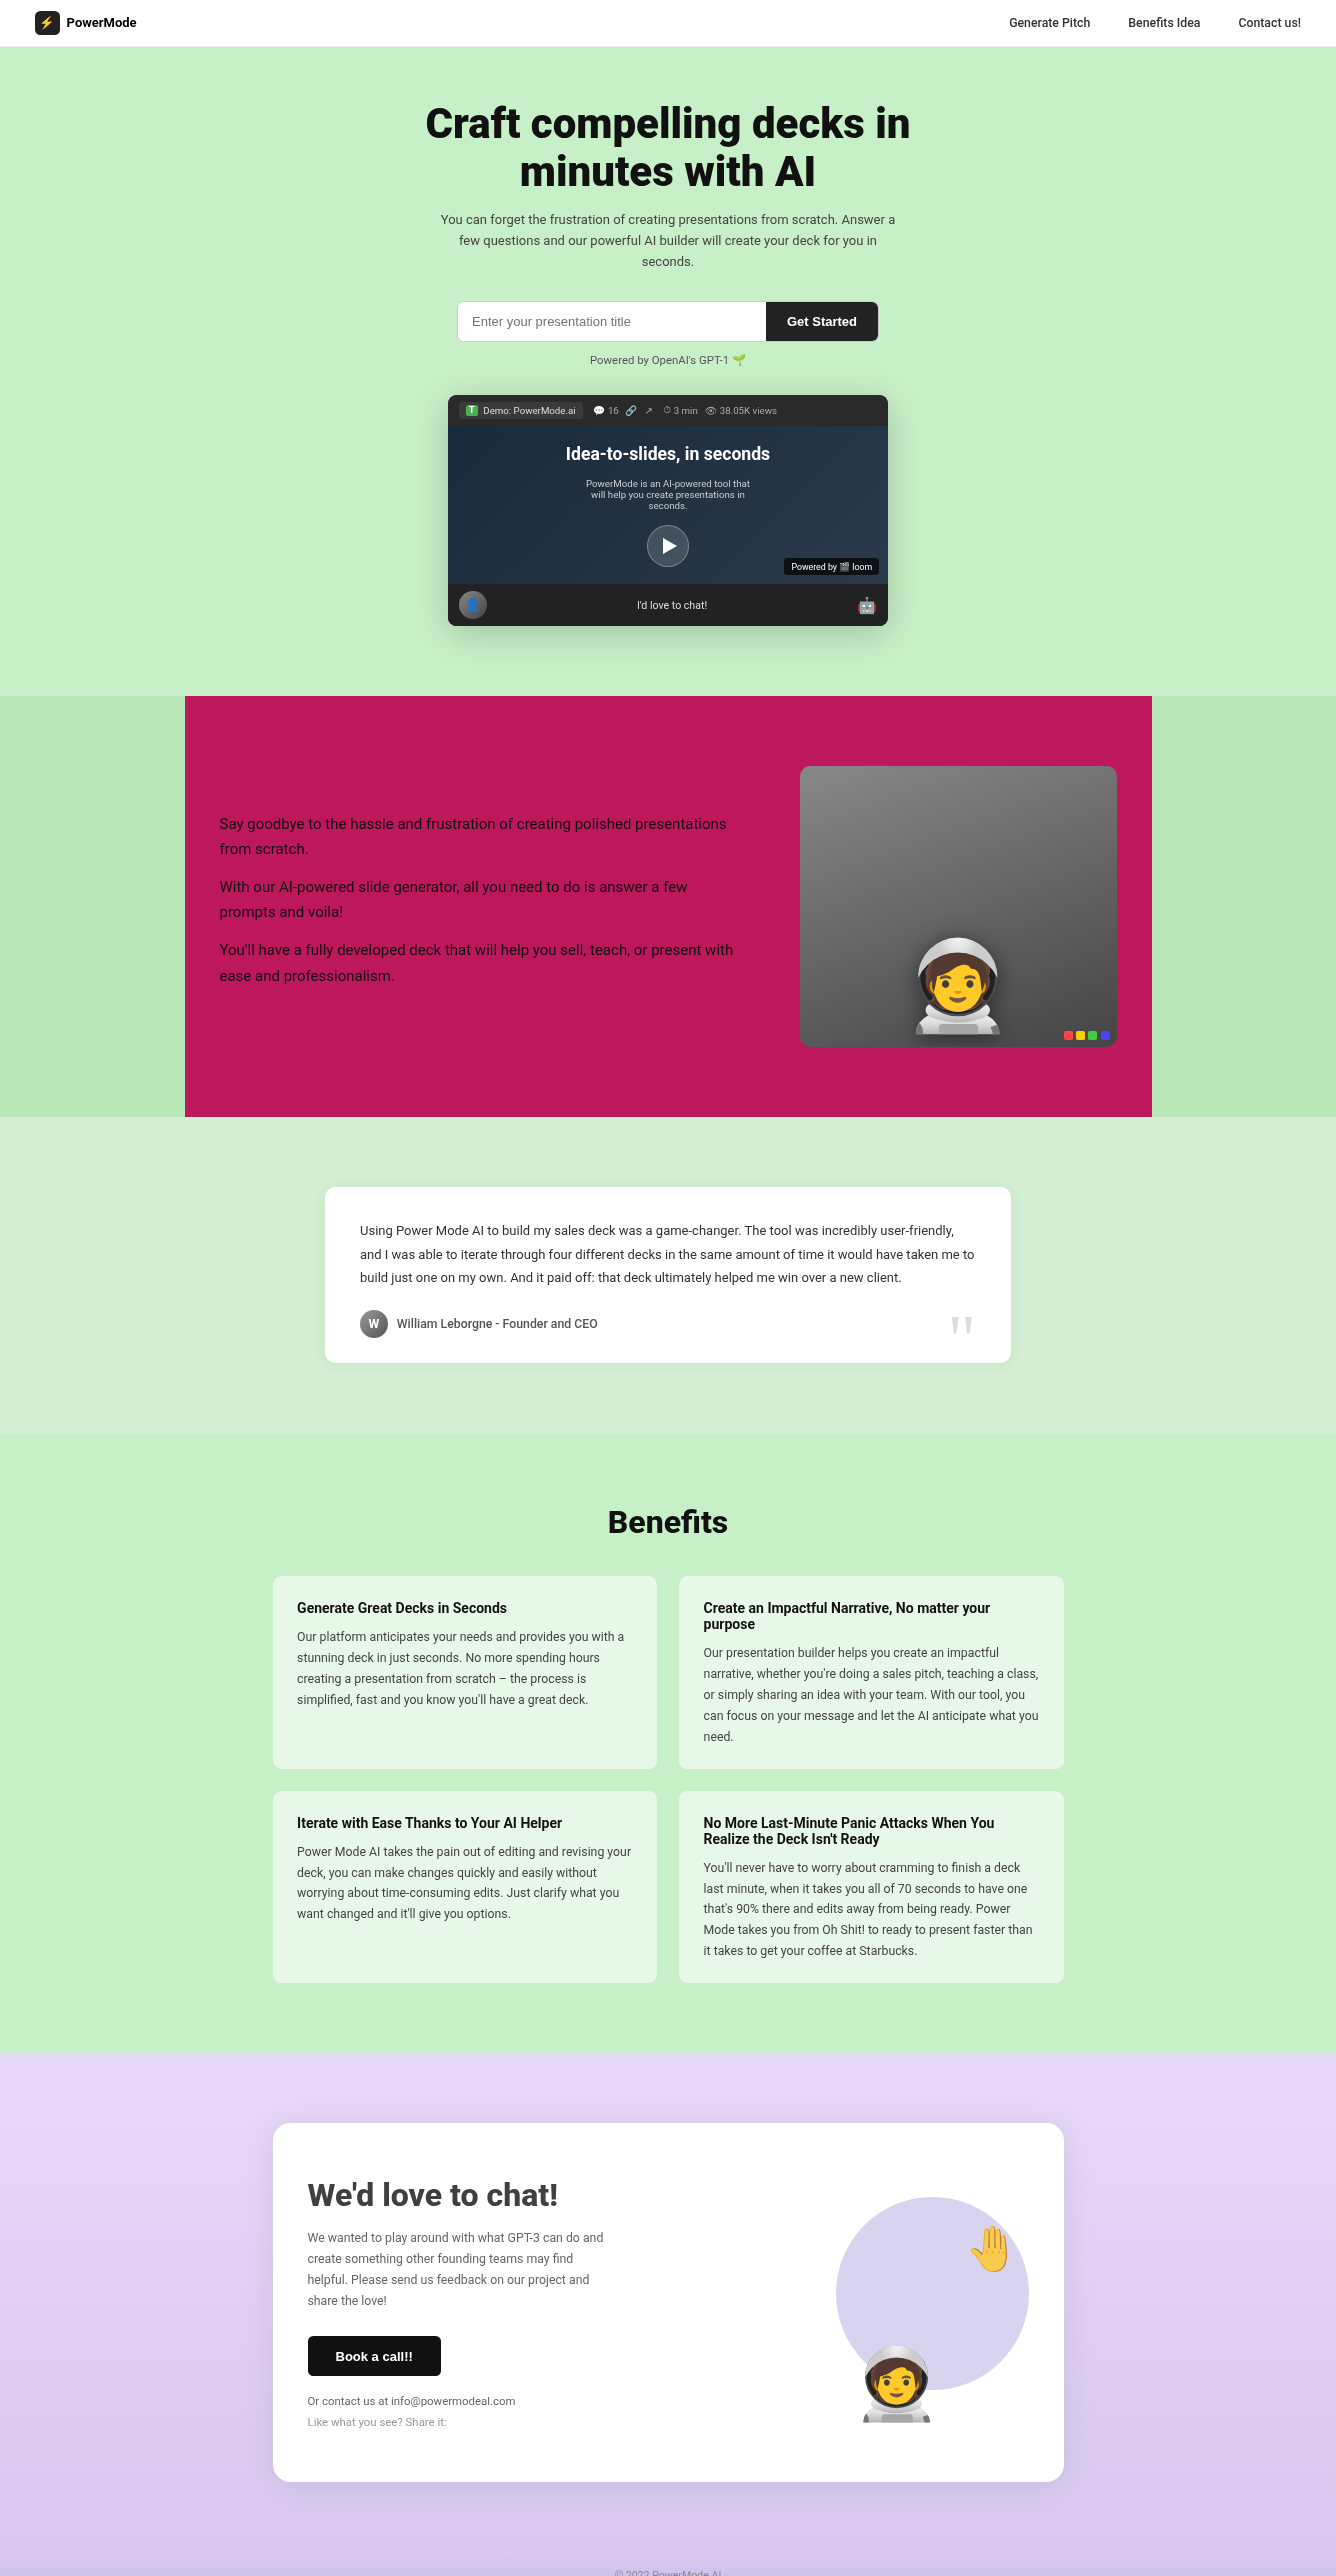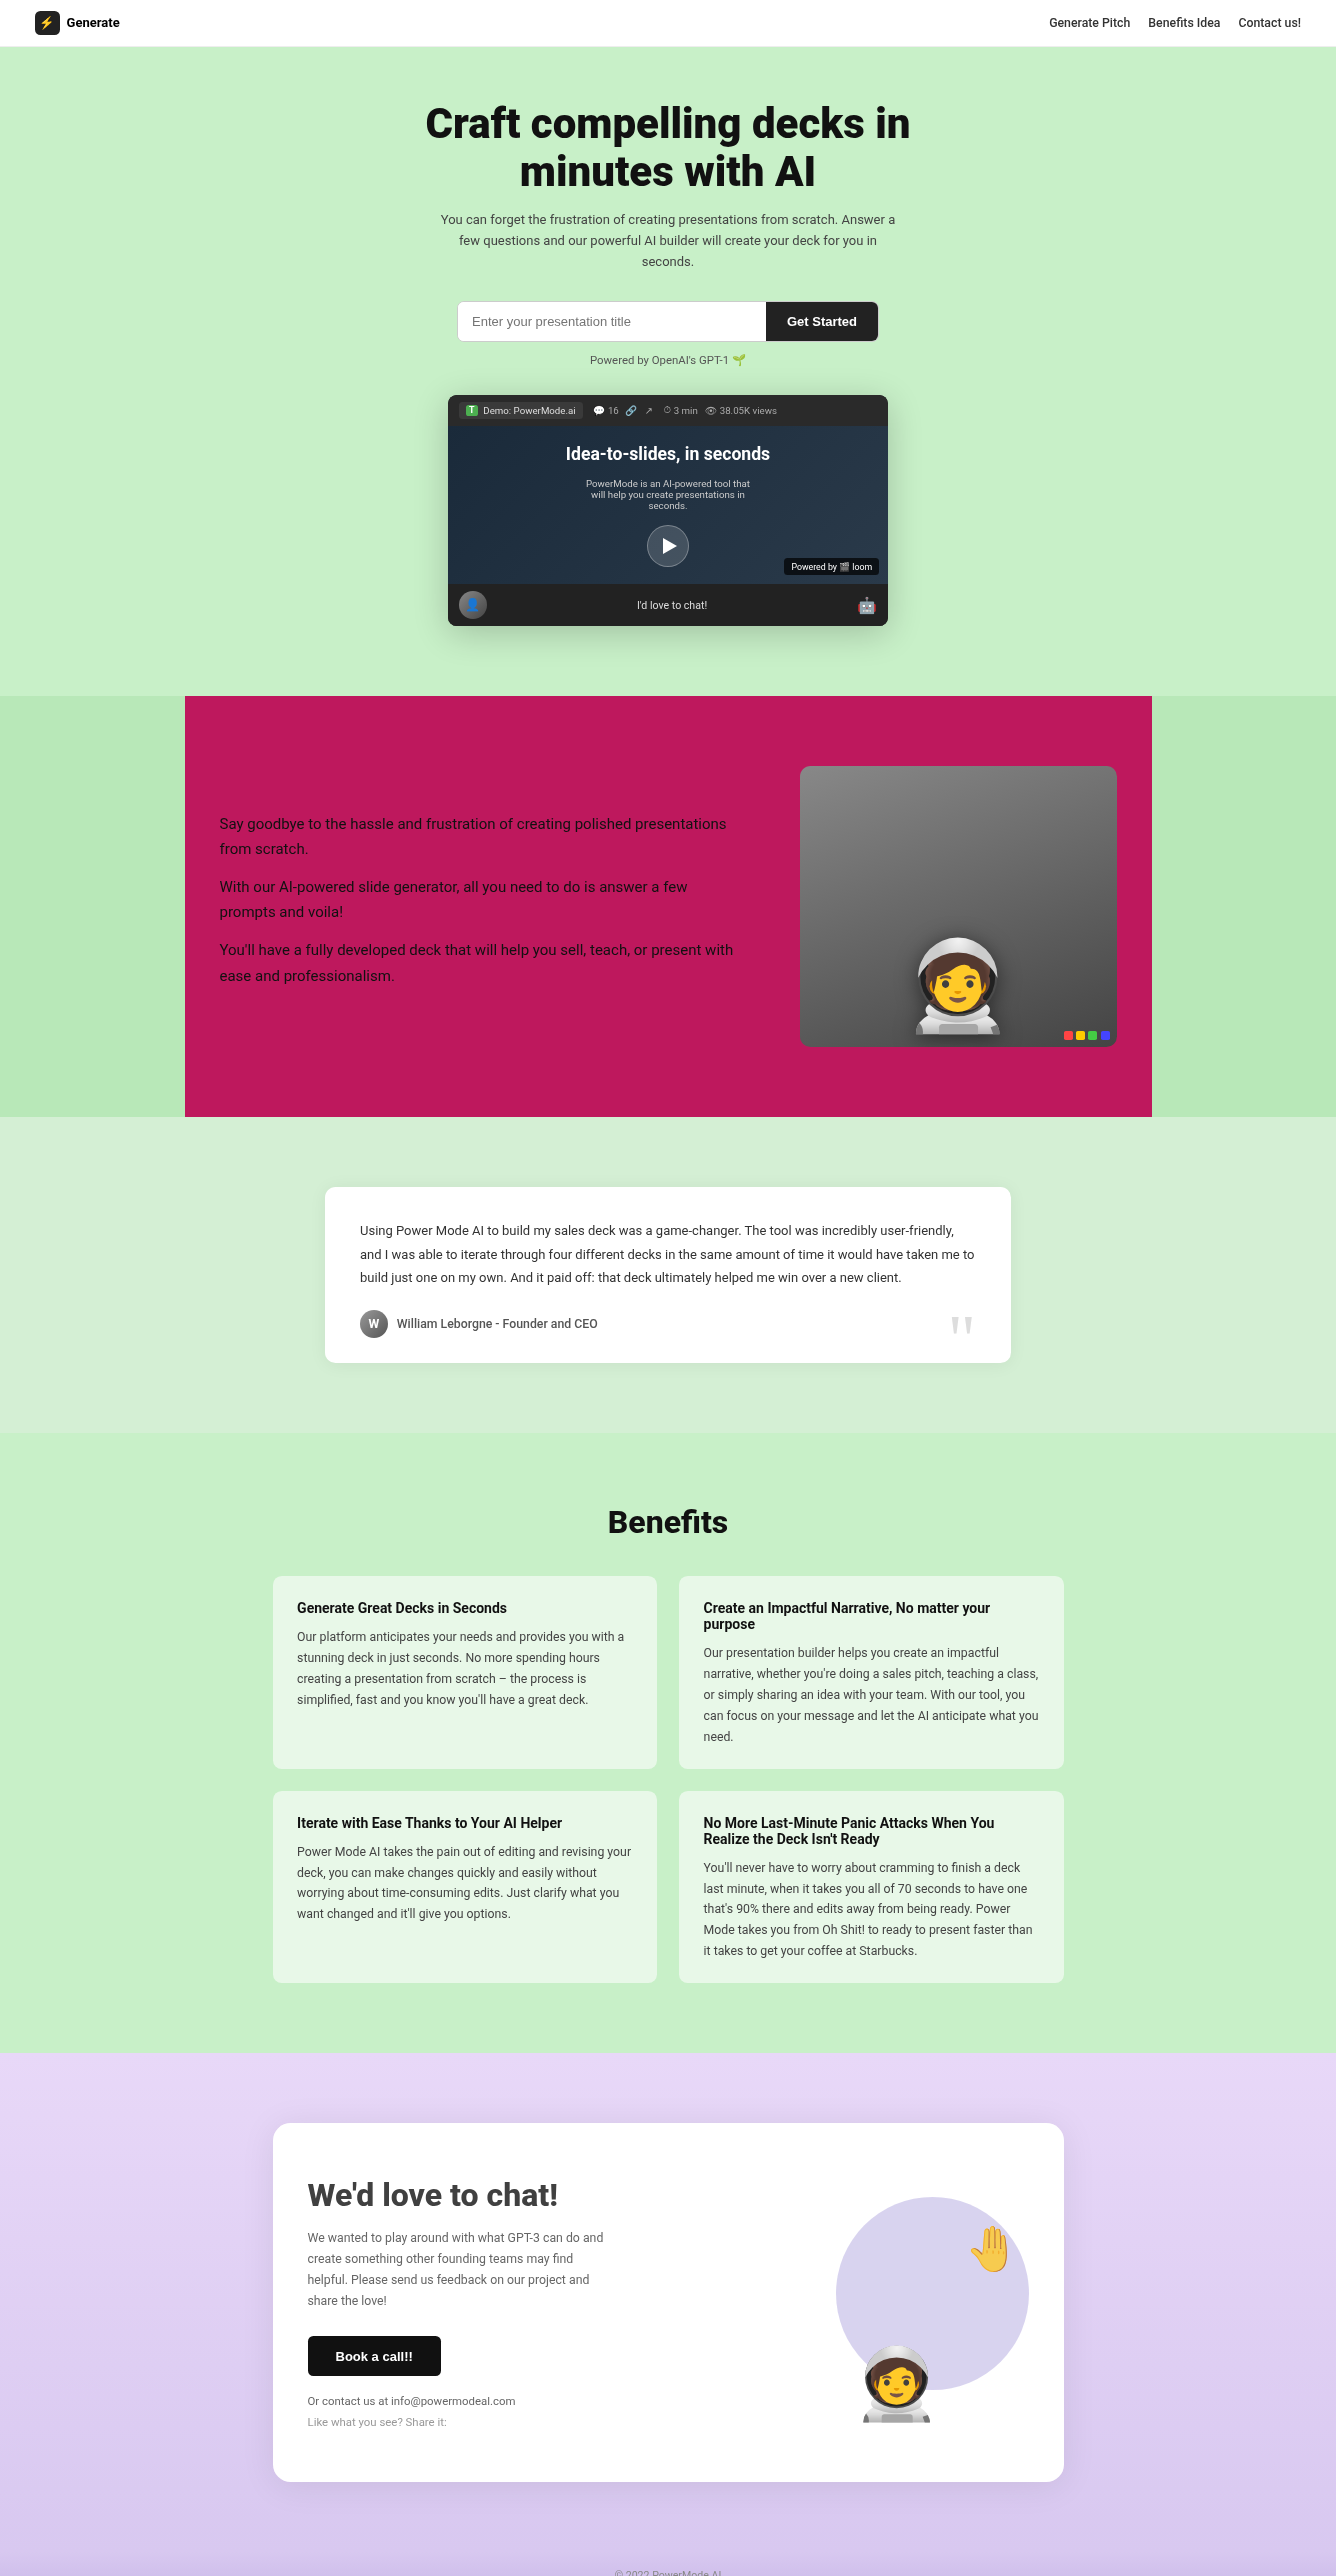--- a/index.html
+++ b/index.html
@@ -9,21 +9,21 @@
     nav {
       display: flex; align-items: center; justify-content: space-between;
       padding: 10.6px 35px; background: #fff; border-bottom: 0.9px solid #eee;
       position: sticky; top: 0; z-index: 100;
     }
     .nav-logo { display: flex; align-items: center; gap: 7px; font-weight: 700; font-size: 13px; }
     .nav-logo-icon {
       width: 24.6px; height: 24.6px; background: #222; border-radius: 5.3px;
       display: flex; align-items: center; justify-content: center; color: #fff; font-size: 12.3px;
     }
-    .nav-links { display: flex; gap: 18px; }
+    .nav-links { display: flex; gap: 38px; }
     .nav-links a { text-decoration: none; color: #333; font-size: 12.3px; font-weight: 500; }
 
     
     .hero {
       background: #c8f0c8;
       padding: 53px 35px 70px;
       text-align: center;
     }
     .hero h1 {
       font-size: 42px; font-weight: 900; color: #111; line-height: 1.15;
@@ -211,21 +211,21 @@
     .contact-full { background: linear-gradient(180deg, #e8d8f8 0%, #d8c8f0 100%); }
   </style>
 </head>
 <body>
 
 <nav>
   <div class="nav-logo">
     <div class="nav-logo-icon">
       <span>⚡</span>
     </div>
-    <span>Generate</span>
+    <span>PowerMode</span>
   </div>
   <div class="nav-links">
     <a href="#">Generate Pitch</a>
     <a href="#">Benefits Idea</a>
     <a href="#">Contact us!</a>
   </div>
 </nav>
 
 <section class="hero">
   <h1>Craft compelling decks in minutes with AI</h1>

